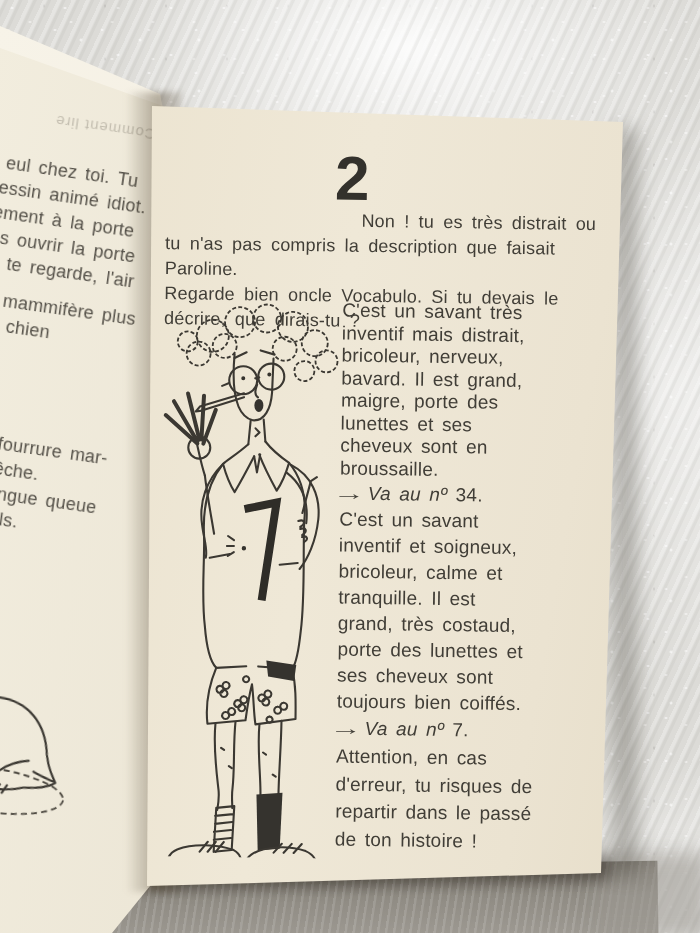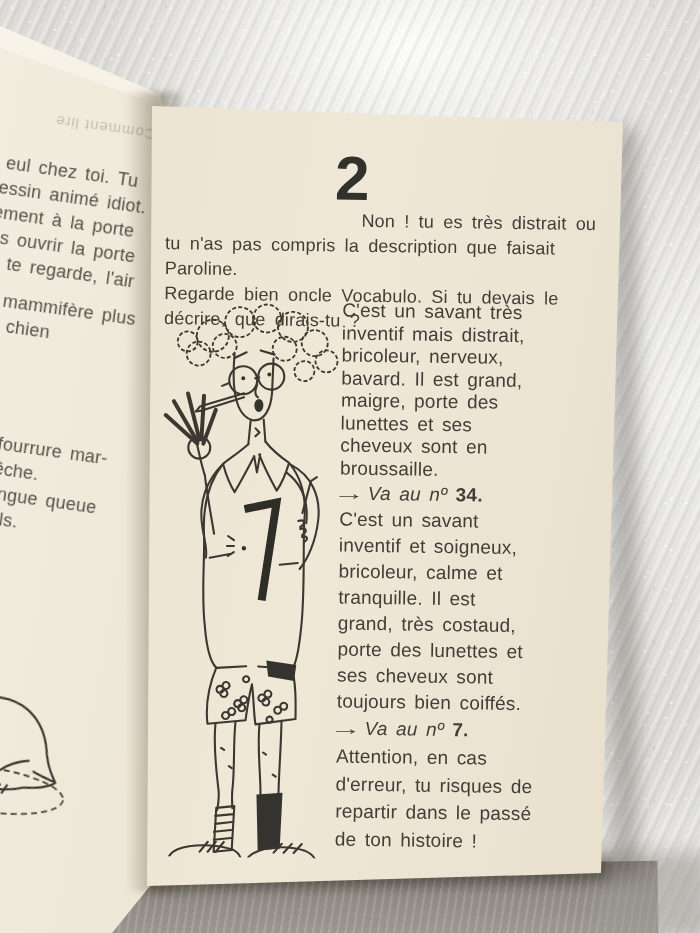--- a/index.html
+++ b/index.html
@@ -78,21 +78,21 @@
     color:#413e37;}
   .chapter-num{position:absolute;left:336px;top:140px;font-size:62px;font-weight:bold;
     letter-spacing:-2px;color:#33312c;}
   .intro{position:absolute;left:167px;top:206px;width:454px;
     font-size:18px;line-height:25px;white-space:pre-line;
     text-indent:196px;word-spacing:4px;letter-spacing:.2px;}
   .column{position:absolute;left:345px;top:297px;width:280px;font-size:19px;
     letter-spacing:.2px;word-spacing:3px;}
   .column .desc1{line-height:22.5px;white-space:pre-line;}
   .column .goto{margin:2px 0 1px 0;font-style:italic;line-height:24px;}
-  .column .goto .num{font-style:normal;font-weight:bold;}
+  .column .goto .num{font-style:normal;font-weight:normal;}
   .column .goto .arrow{display:inline-block;transform:scaleX(1.7);margin-right:9px;font-style:normal;}
   .column .desc2{line-height:26px;white-space:pre-line;}
   .column .warning{line-height:27.5px;white-space:pre-line;margin-top:2px;}
   .man-wrap{position:absolute;left:158px;top:294px;width:200px;height:562px;}
   svg .ln{fill:none;stroke:#3b3832;stroke-width:2.1;stroke-linecap:round;stroke-linejoin:round;}
   svg .hair{fill:none;stroke:#3b3832;stroke-width:1.8;stroke-dasharray:4 2.2;}
   svg .fat{fill:none;stroke:#2f2d28;stroke-width:8;stroke-linecap:square;}
   svg .fill-d{fill:#35332e;stroke:none;}
   svg .stitch{fill:none;stroke:#4a463e;stroke-width:1.8;stroke-dasharray:6 4;}
 </style>

